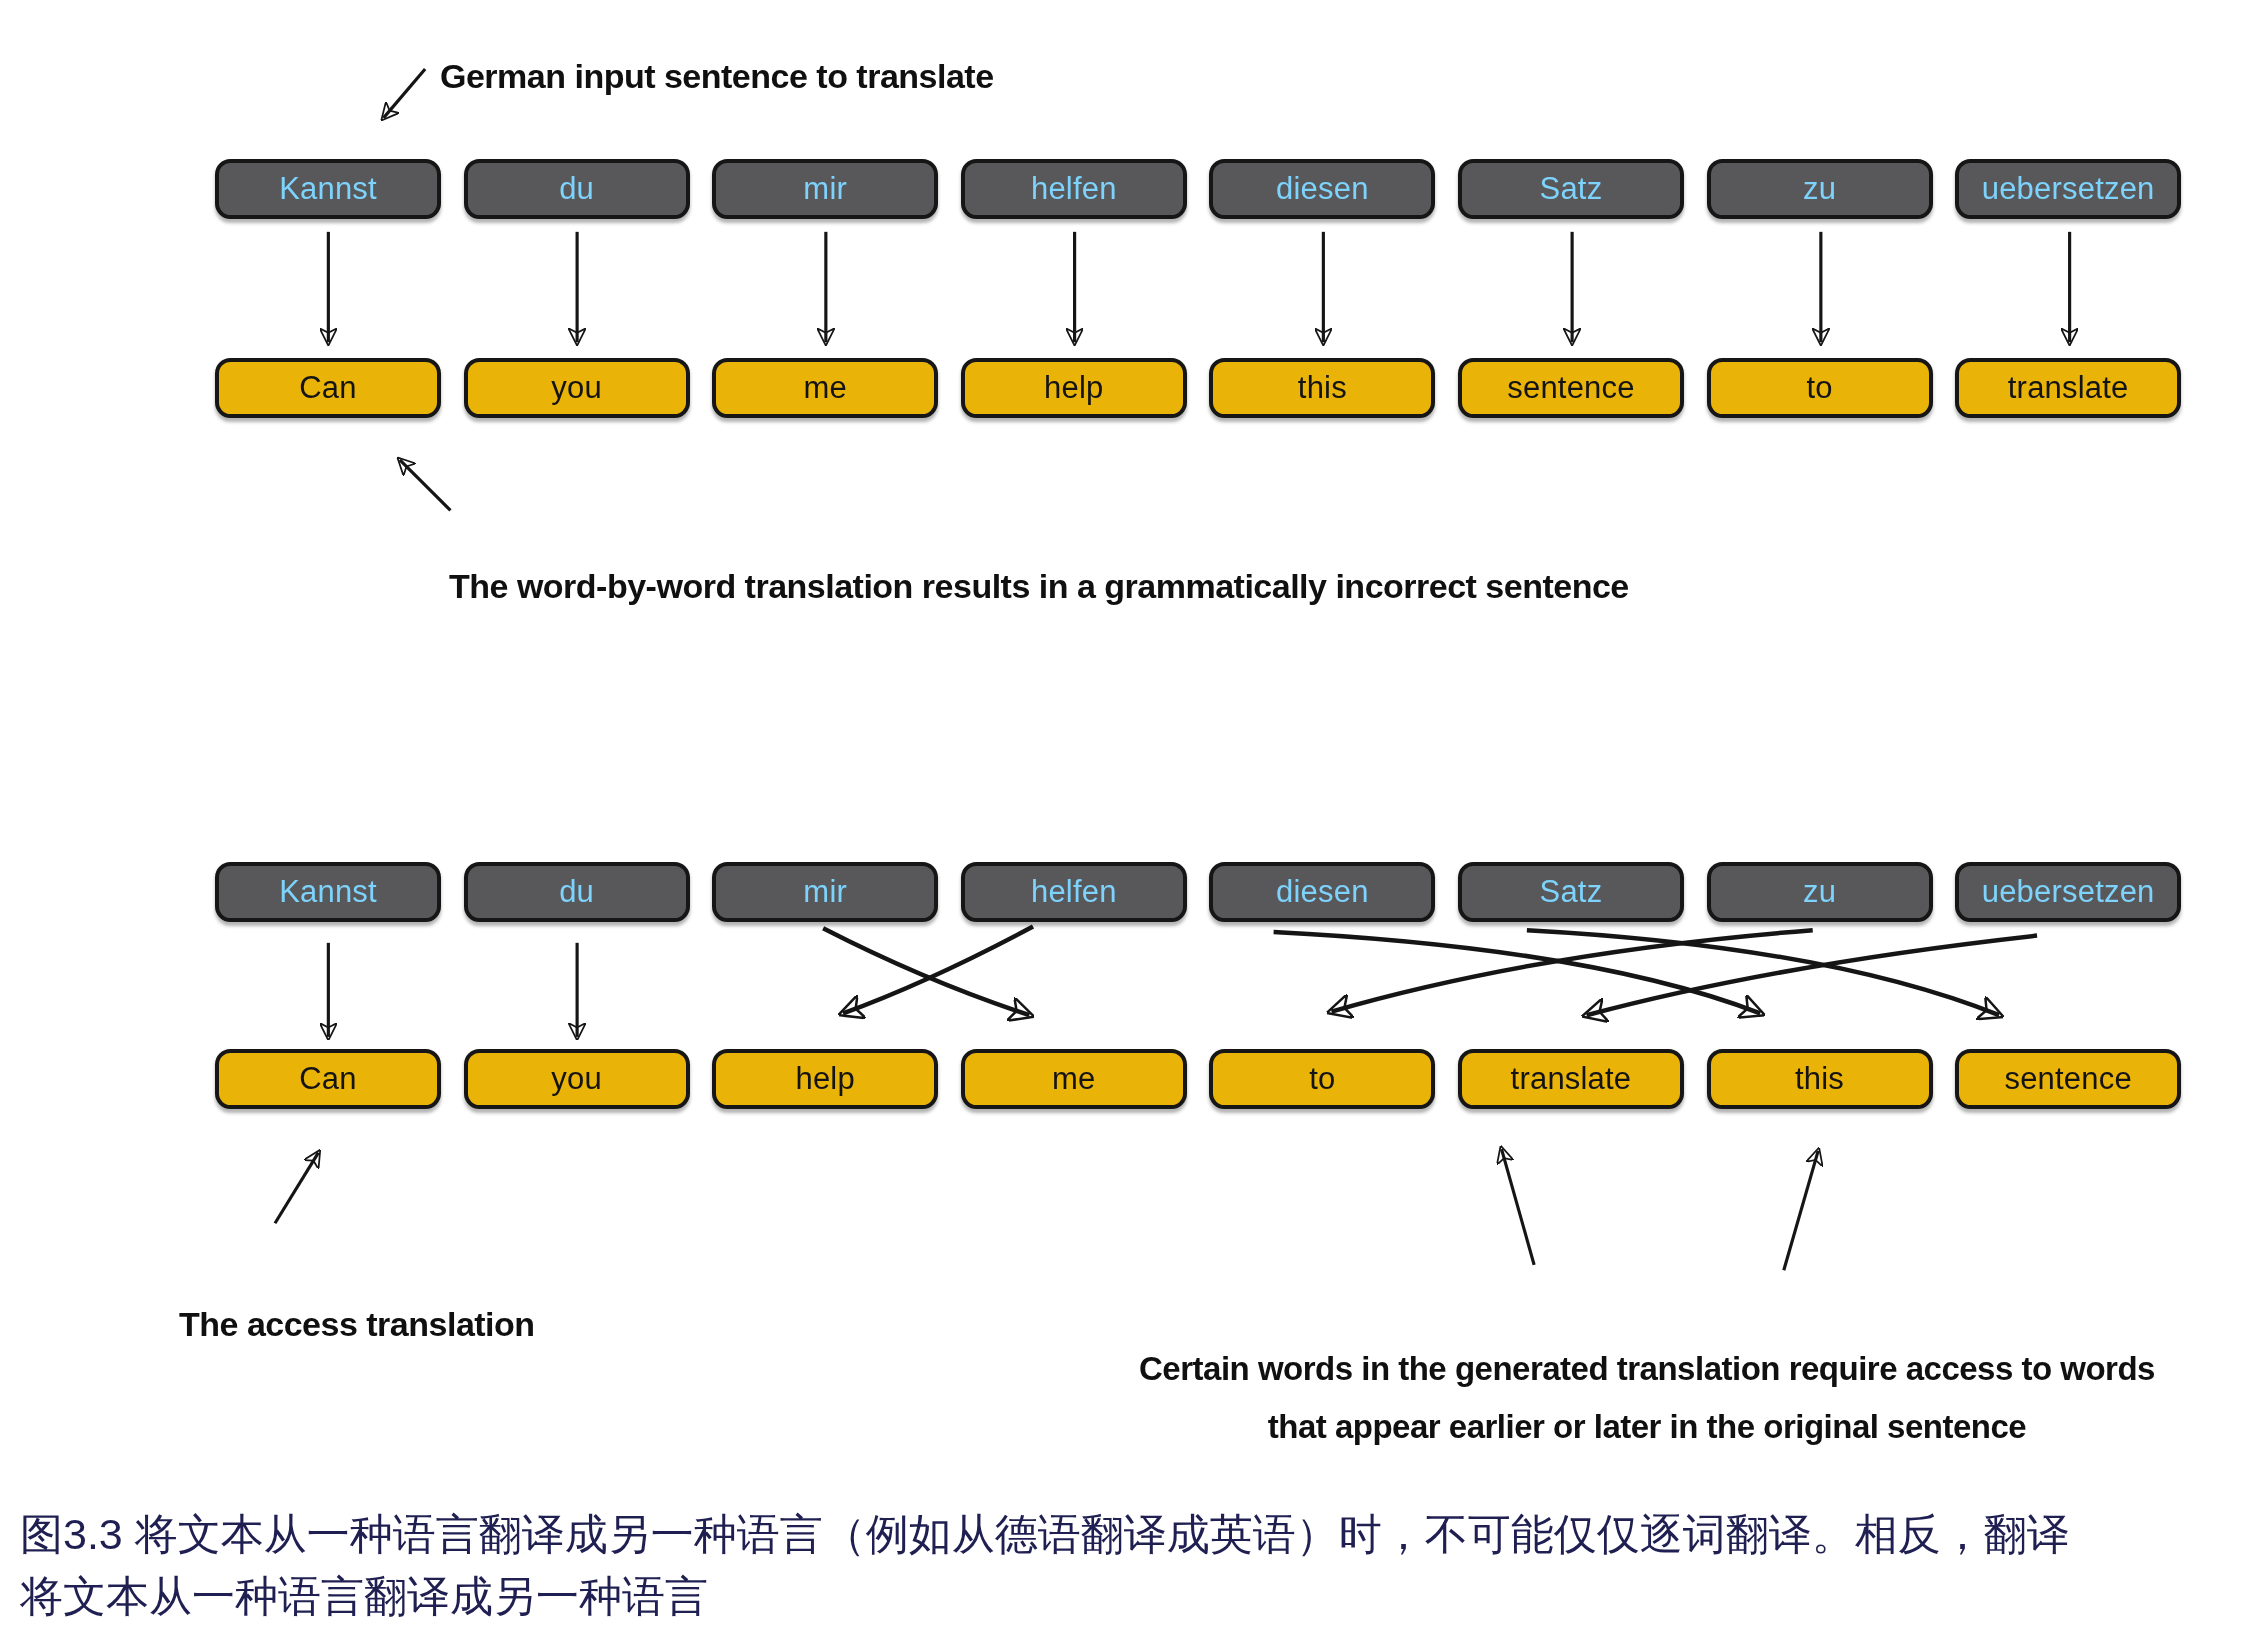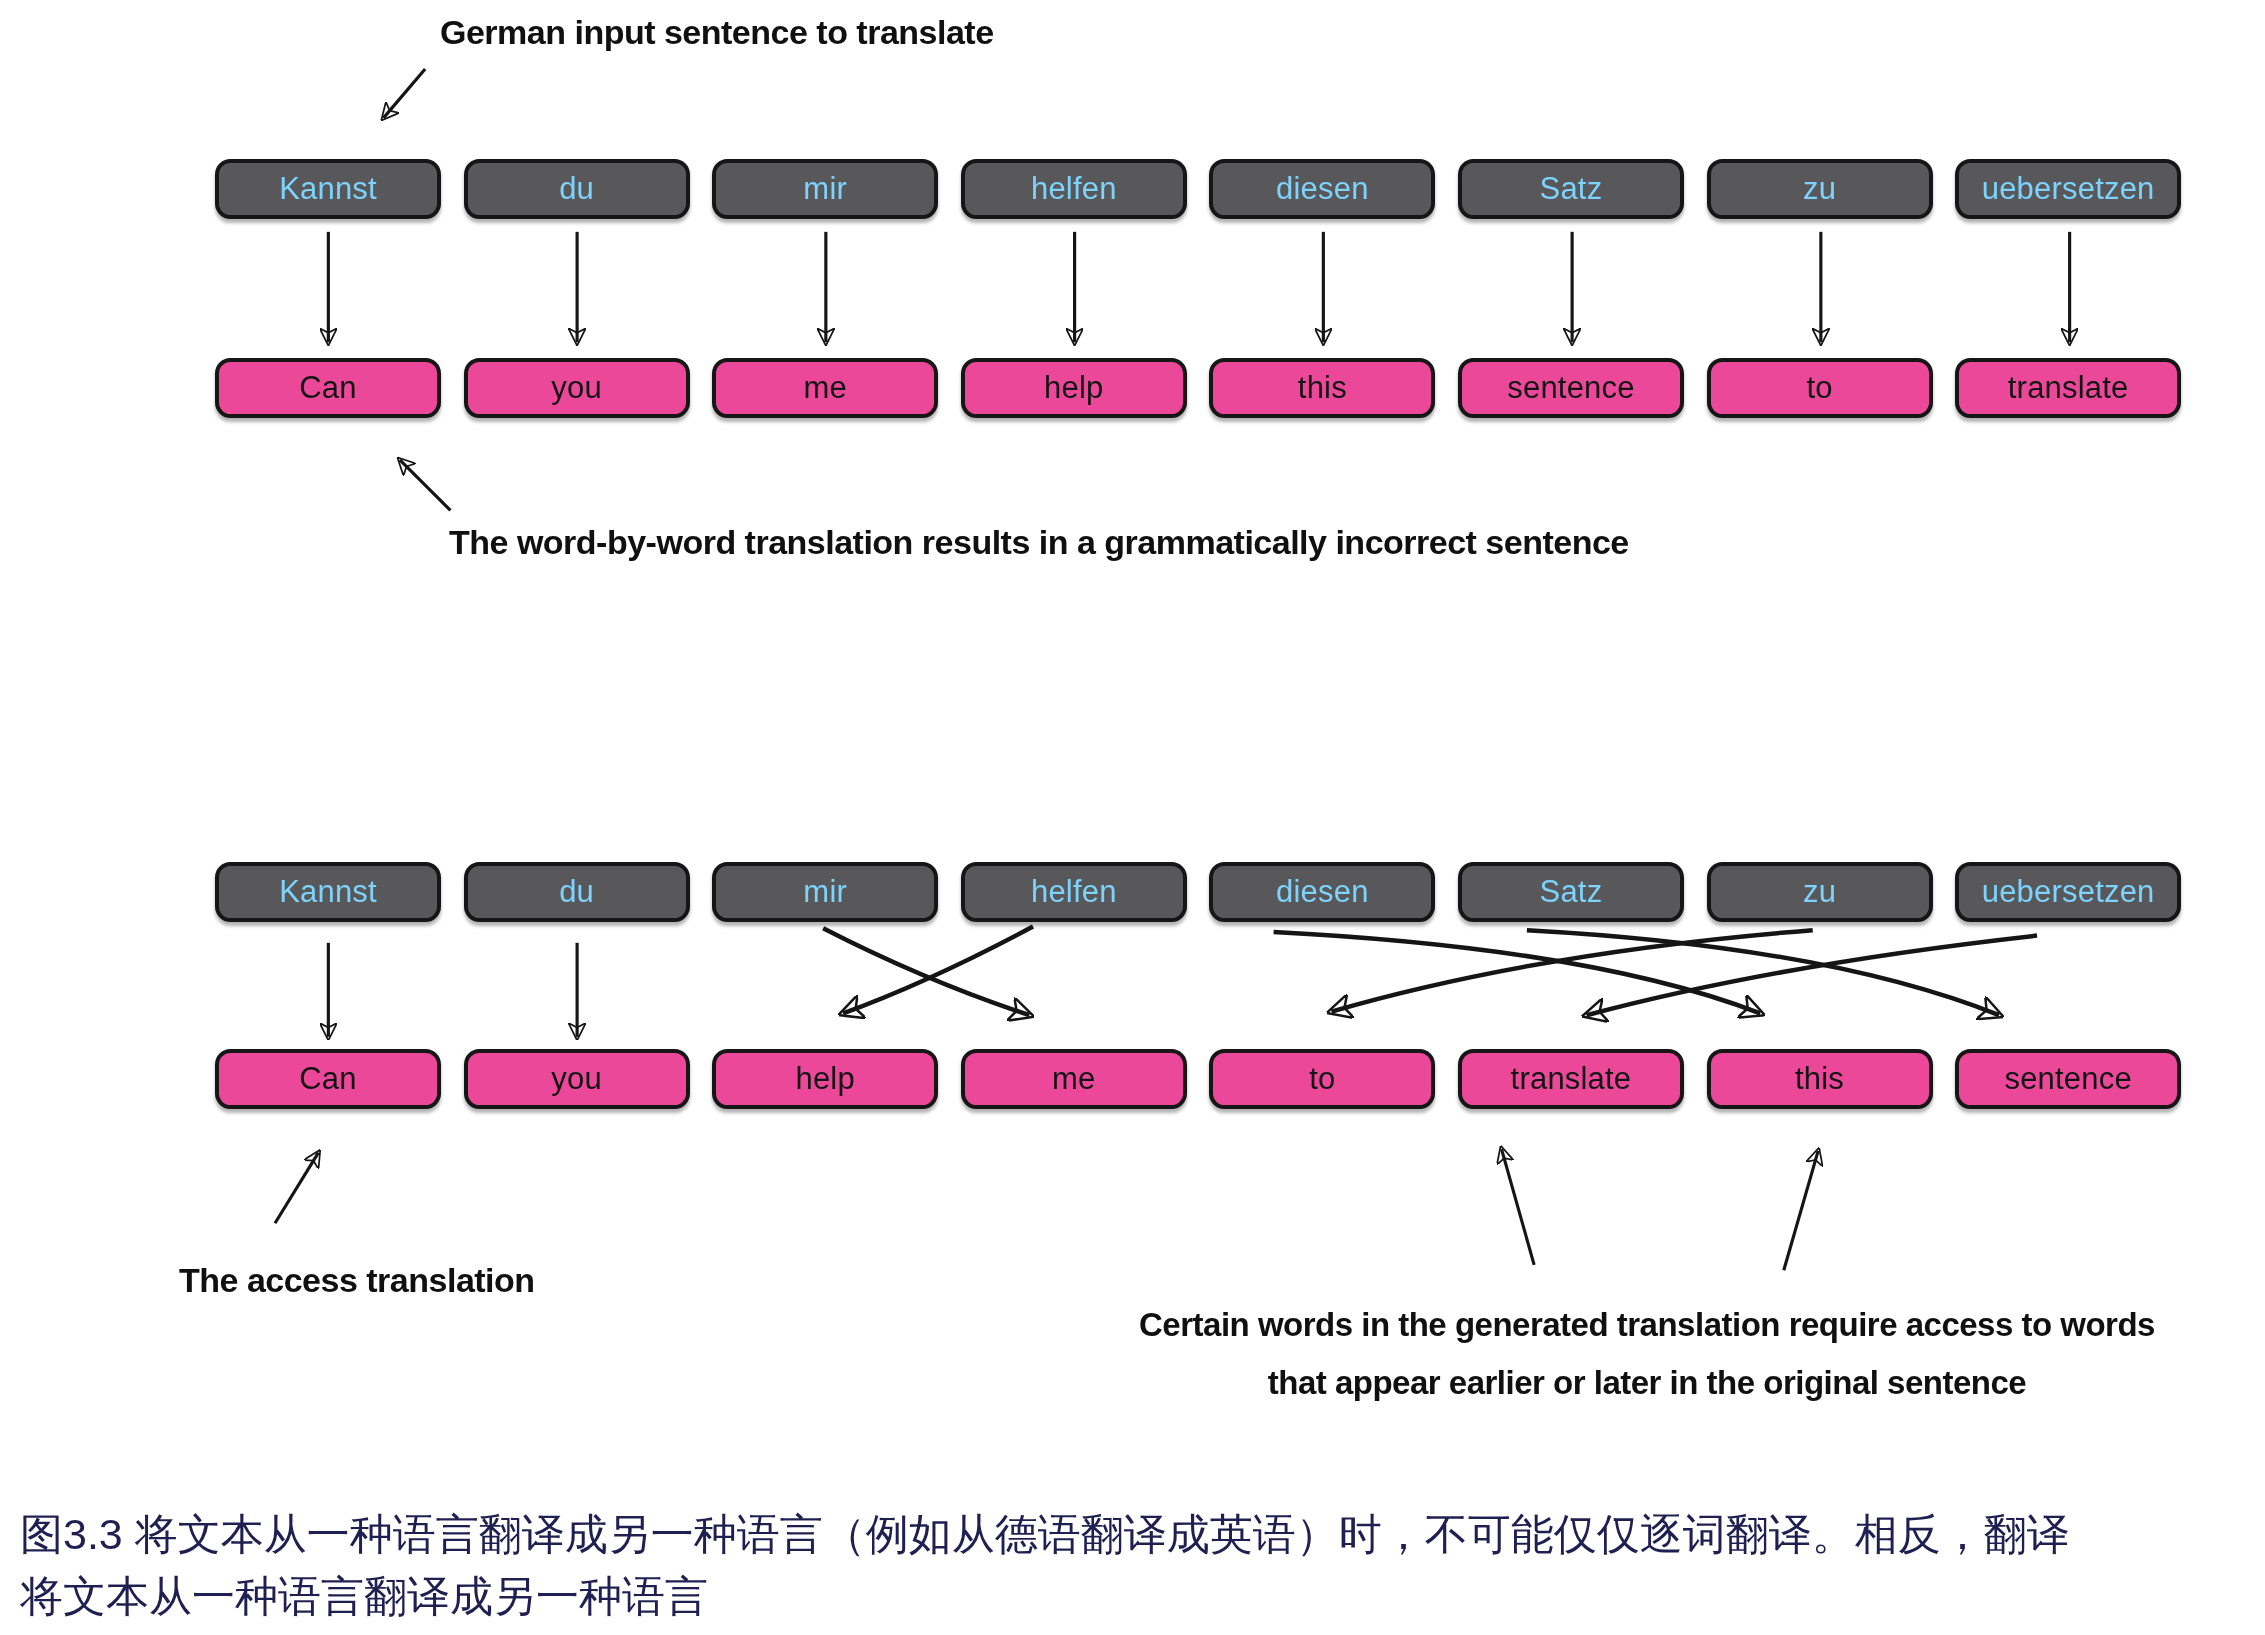--- a/index.html
+++ b/index.html
@@ -23,31 +23,32 @@
     display:flex;align-items:center;justify-content:center;
     font-size:31px;
     letter-spacing:0.2px;
     box-shadow:0 3.6px 3.6px rgba(0,0,0,.30);
   }
   .word-box.german{
     background:#58585a;
     color:#7dd3fc;
   }
   .word-box.english{
-    background:#ec4899;
+    background:#eab308;
     color:#141414;
   }
   
   .annotation{
     position:absolute;
     color:#101010;
     font-weight:bold;
     font-size:34px;
     letter-spacing:-0.5px;
     white-space:nowrap;
+    margin-top:44px;
   }
   .annotation.center{white-space:normal;text-align:center;}
   .ann-line{white-space:nowrap;}
   .ann-line + .ann-line{margin-top:20px;}
   
   .caption{
     position:absolute;
     left:20px;top:1503px;width:2254px;
     color:#1f1f52;
     font-size:43px;

